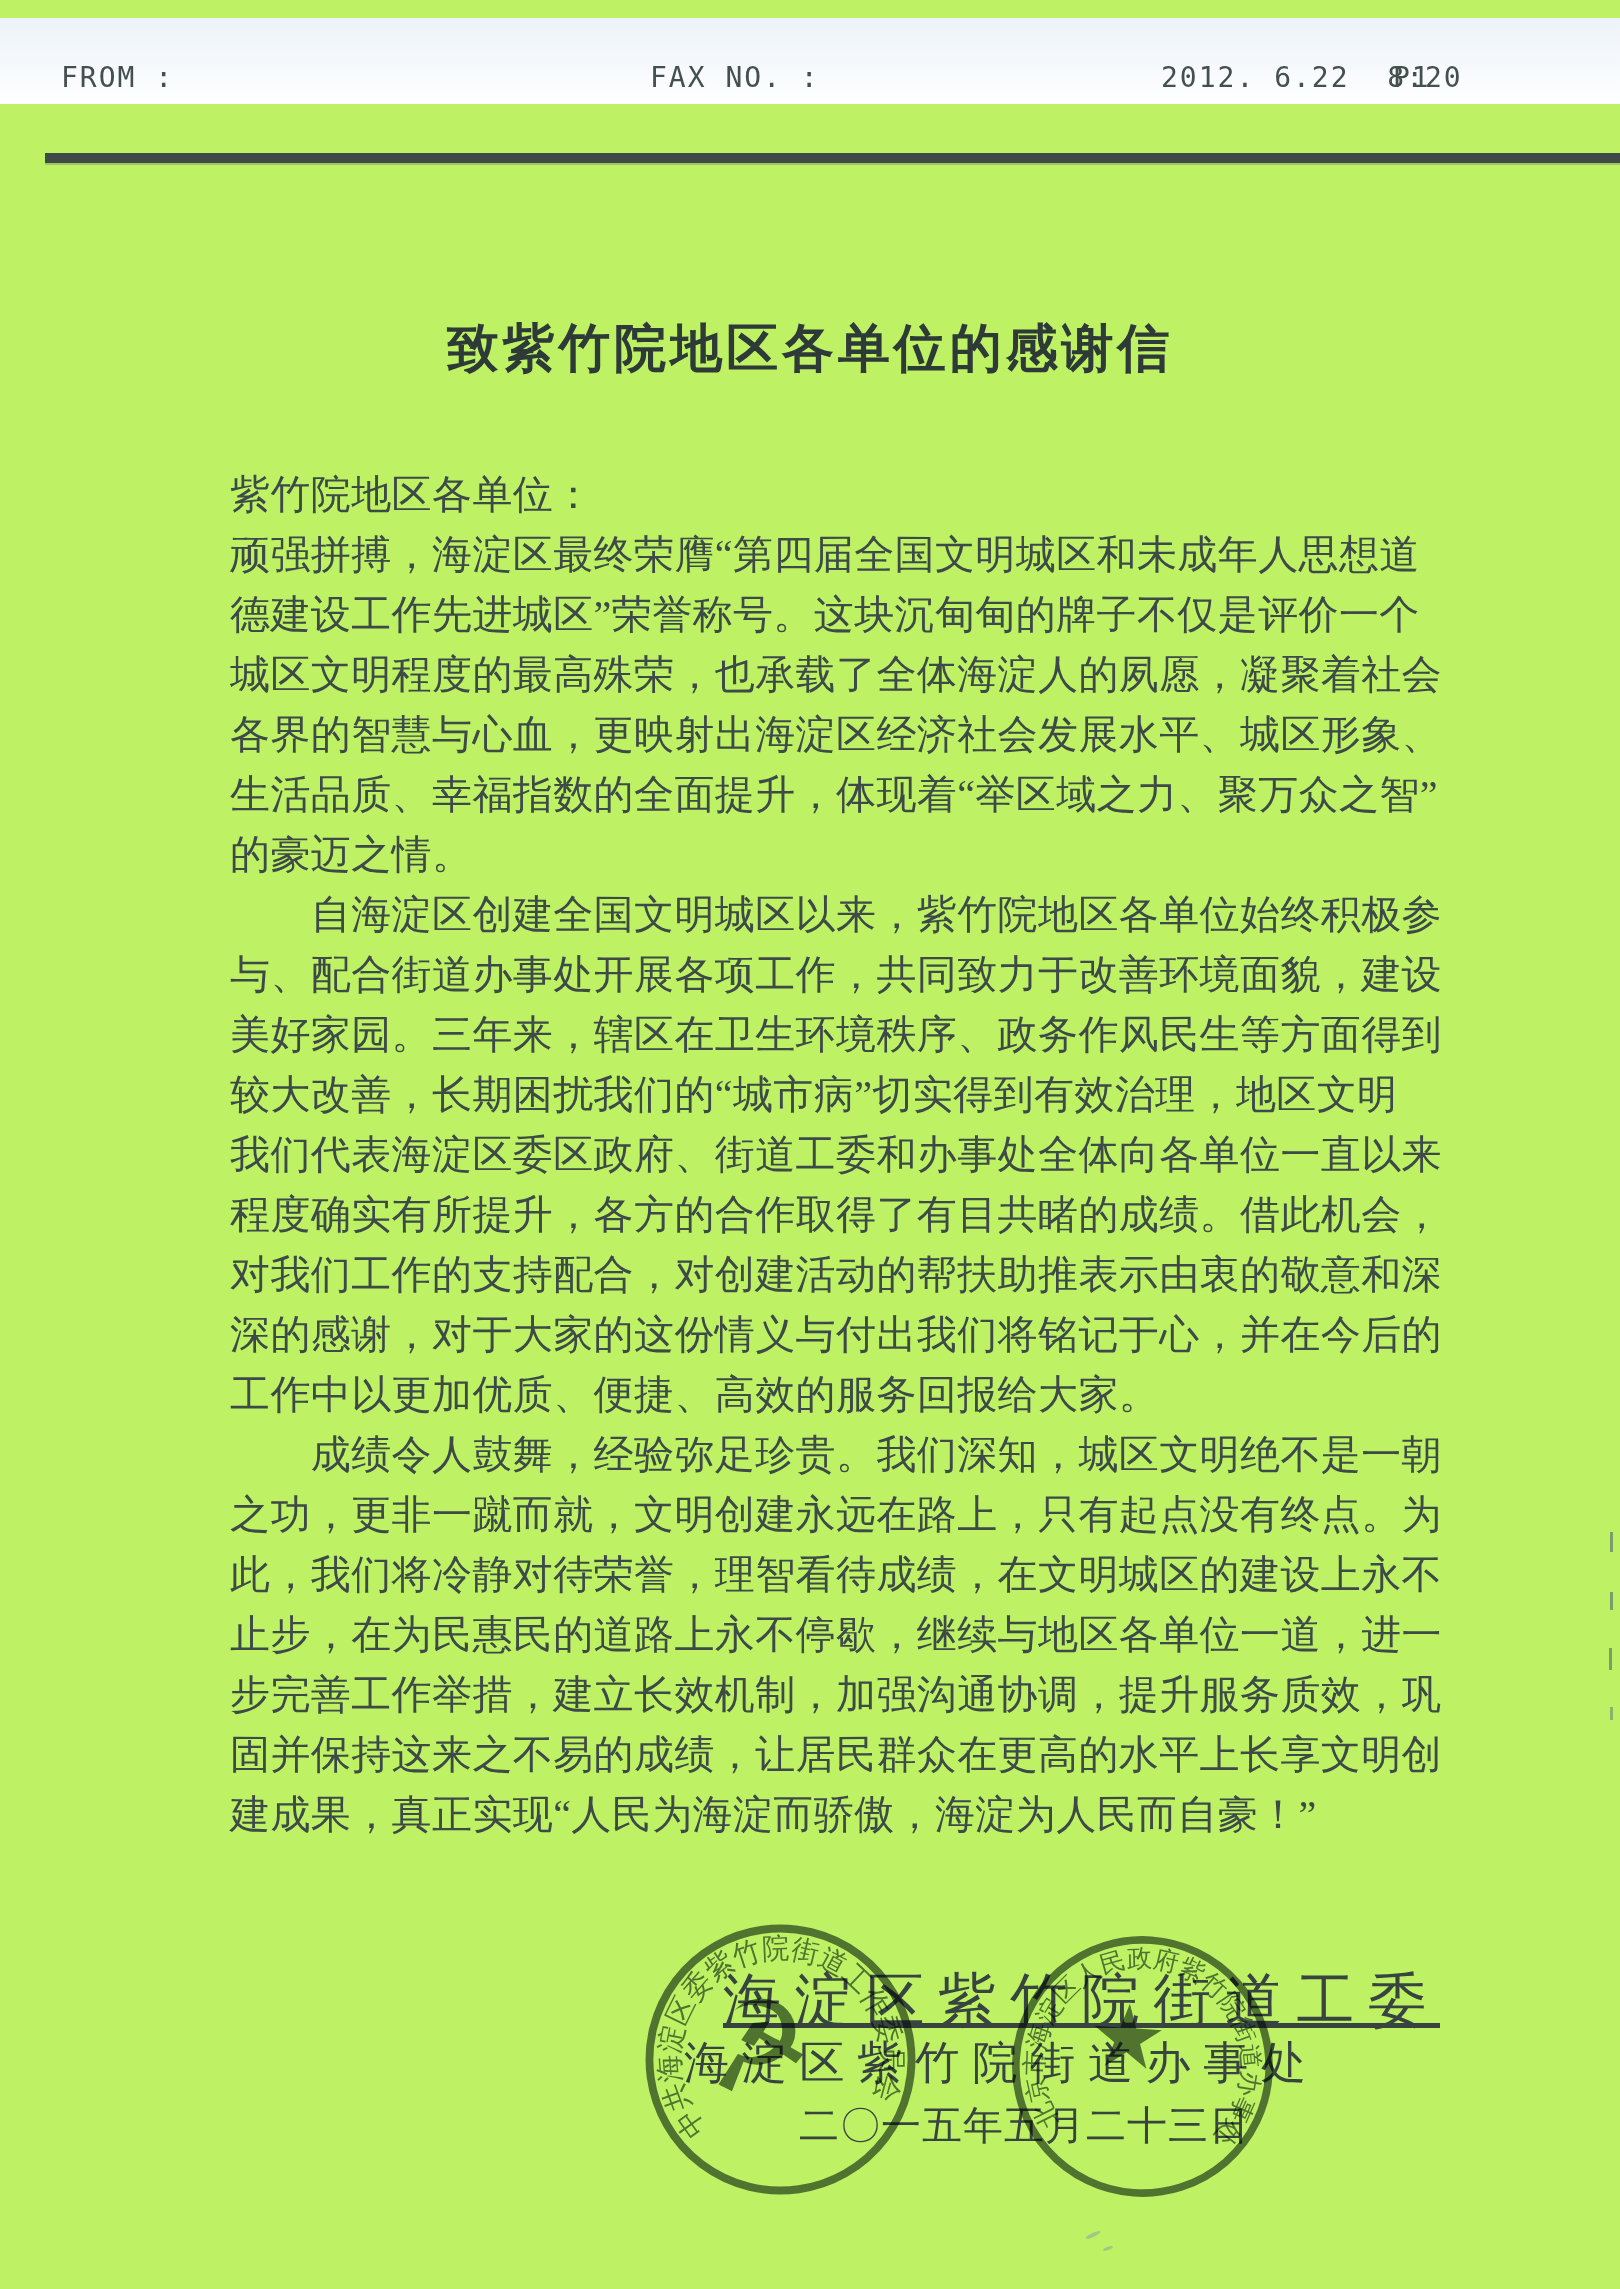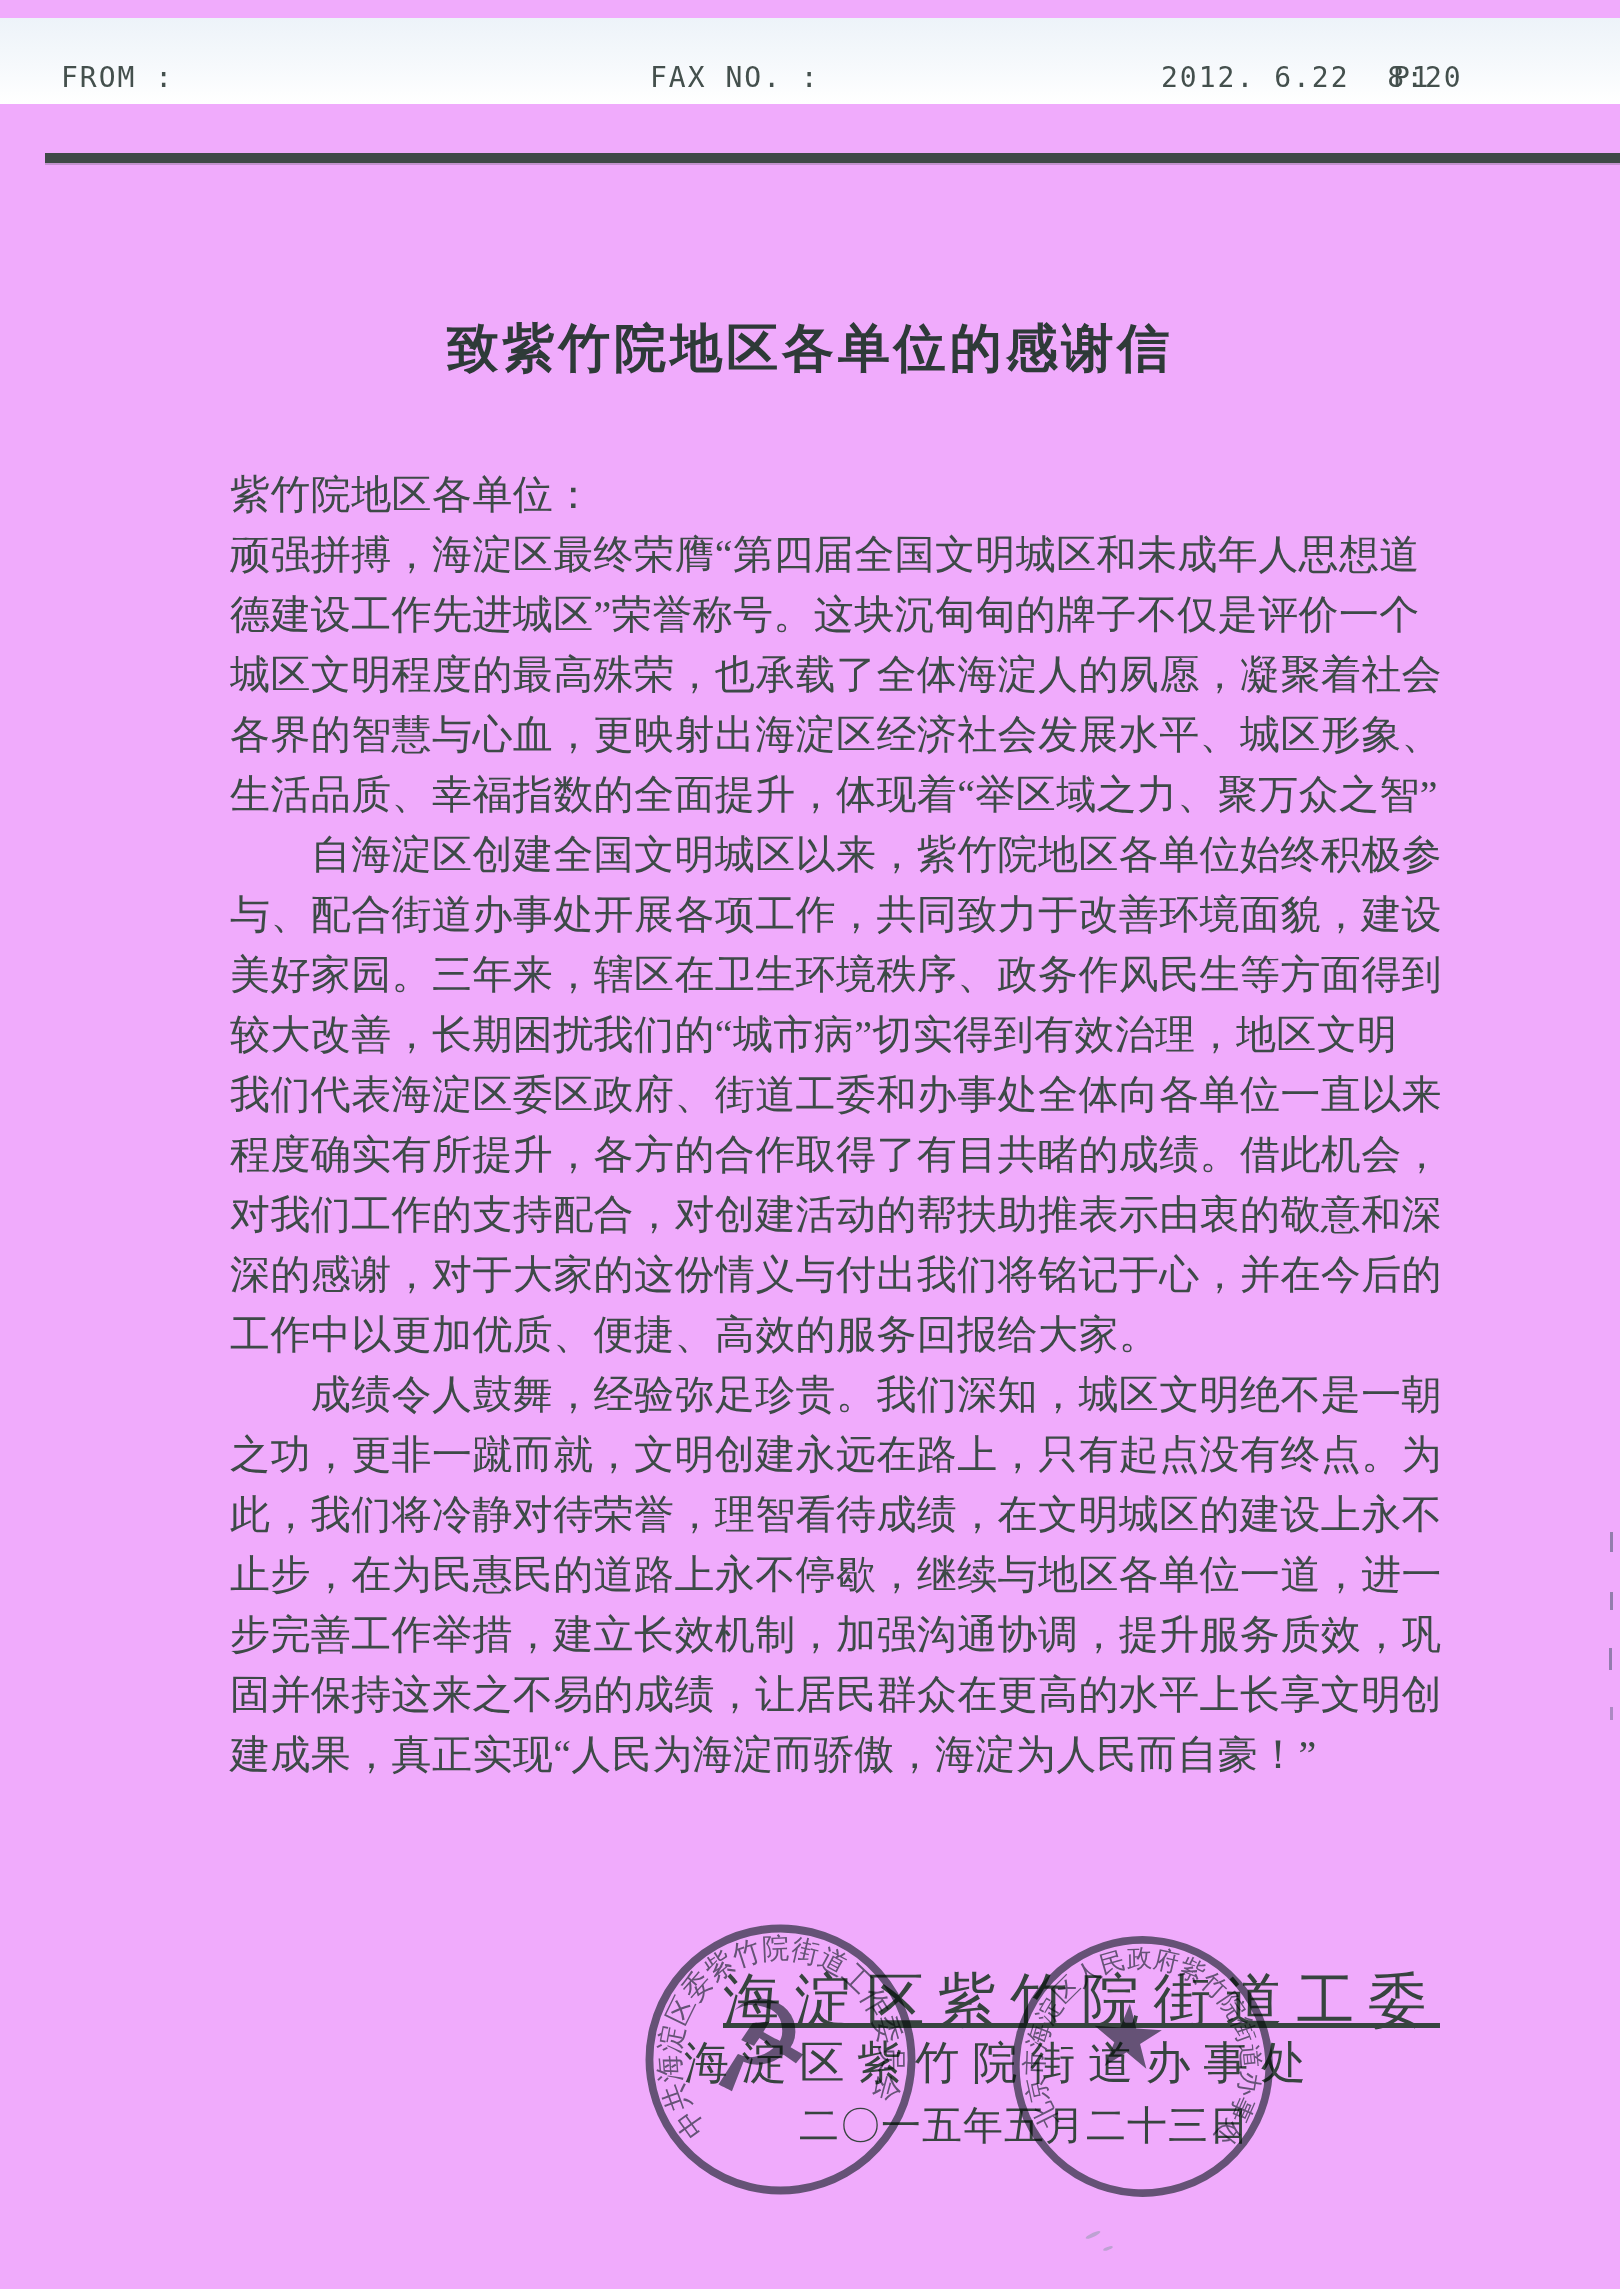--- a/index.html
+++ b/index.html
@@ -1,20 +1,20 @@
 <!DOCTYPE html>
 <html><head>
 <meta charset="utf-8">
 <style>
   html,body{margin:0;padding:0;background:#e8e8e8;}
   .page{
     position:relative;
     width:1620px;height:2290px;
     margin:0 auto;
-    background:#f0abfc;
+    background:#bef264;
     overflow:hidden;
     font-family:"Liberation Serif","DejaVu Serif",serif;
   }
   .scan-band{
     position:absolute;left:0;top:17.6px;width:1620px;height:86px;
     background:linear-gradient(180deg,#edf3f9 0%,#f6f9fc 55%,#ffffff 100%);
   }
   
   .fax-header{
     position:absolute;top:61px;left:0;width:1620px;height:33px;
@@ -85,20 +85,21 @@
 
   <div class="letter-title">致紫竹院地区各单位的感谢信</div>
 
   <div class="body-block">
     <div class="body-line">紫竹院地区各单位：</div>
     <div class="body-line">顽强拼搏，海淀区最终荣膺“第四届全国文明城区和未成年人思想道</div>
     <div class="body-line">德建设工作先进城区”荣誉称号。这块沉甸甸的牌子不仅是评价一个</div>
     <div class="body-line">城区文明程度的最高殊荣，也承载了全体海淀人的夙愿，凝聚着社会</div>
     <div class="body-line">各界的智慧与心血，更映射出海淀区经济社会发展水平、城区形象、</div>
     <div class="body-line">生活品质、幸福指数的全面提升，体现着“举区域之力、聚万众之智”</div>
+    <div class="body-line">的豪迈之情。</div>
     <div class="body-line">　　自海淀区创建全国文明城区以来，紫竹院地区各单位始终积极参</div>
     <div class="body-line">与、配合街道办事处开展各项工作，共同致力于改善环境面貌，建设</div>
     <div class="body-line">美好家园。三年来，辖区在卫生环境秩序、政务作风民生等方面得到</div>
     <div class="body-line">较大改善，长期困扰我们的“城市病”切实得到有效治理，地区文明</div>
     <div class="body-line">我们代表海淀区委区政府、街道工委和办事处全体向各单位一直以来</div>
     <div class="body-line">程度确实有所提升，各方的合作取得了有目共睹的成绩。借此机会，</div>
     <div class="body-line">对我们工作的支持配合，对创建活动的帮扶助推表示由衷的敬意和深</div>
     <div class="body-line">深的感谢，对于大家的这份情义与付出我们将铭记于心，并在今后的</div>
     <div class="body-line">工作中以更加优质、便捷、高效的服务回报给大家。</div>
     <div class="body-line">　　成绩令人鼓舞，经验弥足珍贵。我们深知，城区文明绝不是一朝</div>

